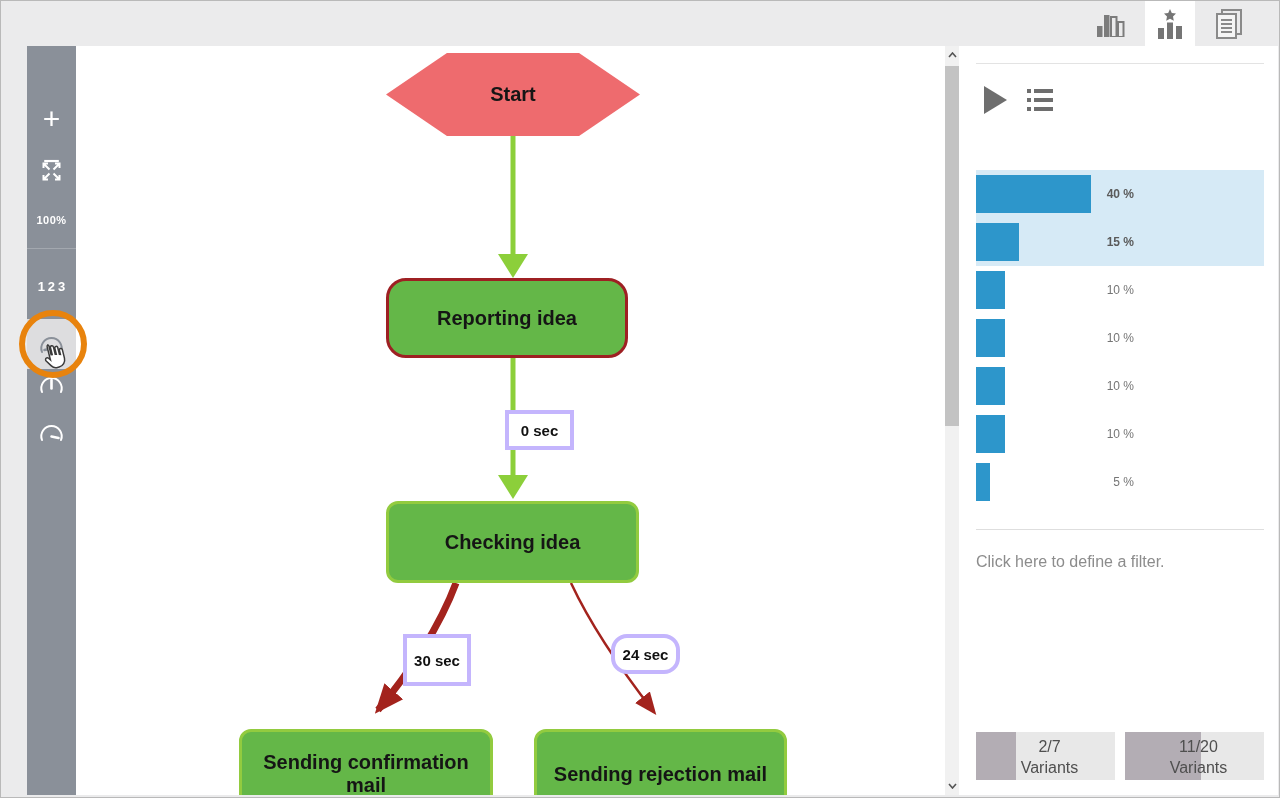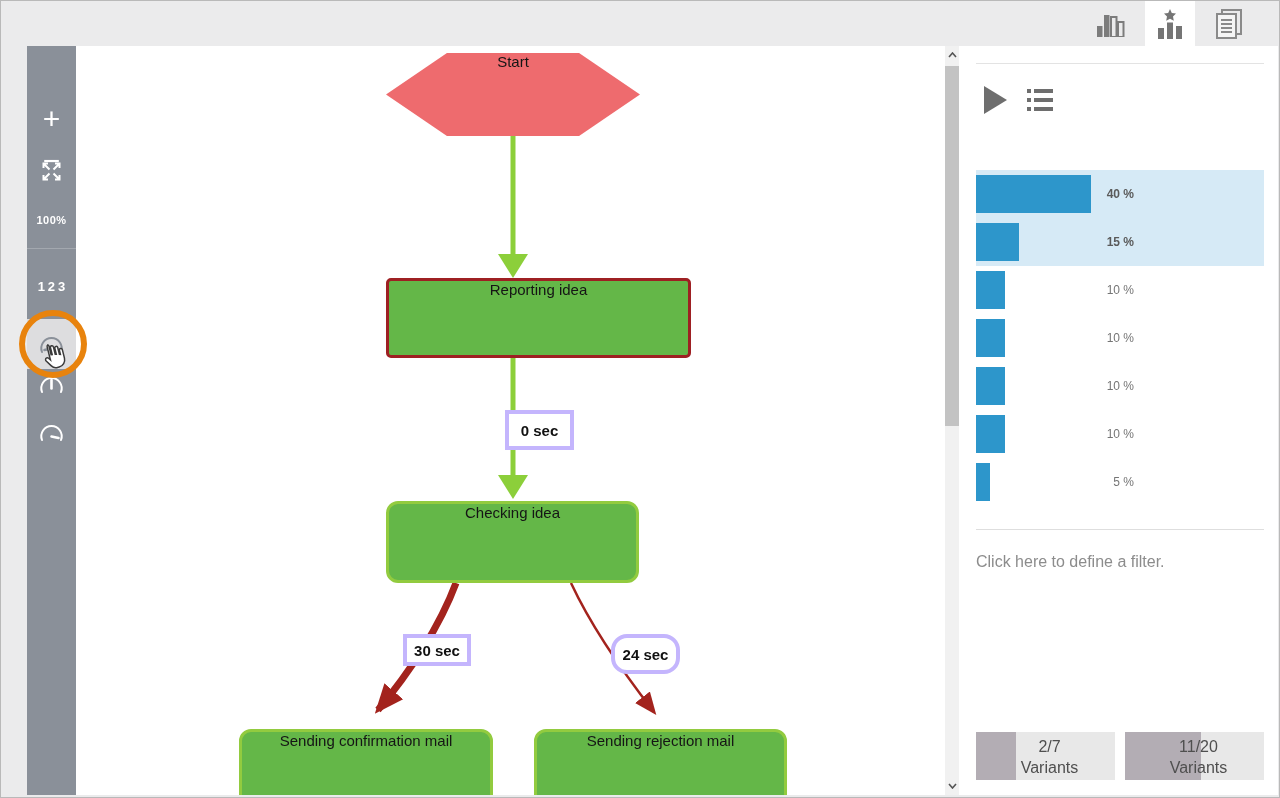--- a/index.html
+++ b/index.html
@@ -30,37 +30,37 @@
 
   
   .ring { position:absolute; left:18px; top:309px; width:68px; height:68px; z-index:30;
           border:6px solid #e8830d; border-radius:50%; pointer-events:none; }
   .hand { position:absolute; left:41px; top:341px; z-index:31; pointer-events:none; }
 
   
   .canvas { position:absolute; left:75px; top:45px; width:869px; bottom:2px;
             background:#ffffff; overflow:hidden; }
   .edges { position:absolute; left:0; top:0; z-index:1; }
-  .node { position:absolute; z-index:2; display:flex; align-items:flex-start; justify-content:center;
-          font-weight:normal; font-size:15px; color:#151515; text-align:center; cursor:pointer; }
+  .node { position:absolute; z-index:2; display:flex; align-items:center; justify-content:center;
+          font-weight:bold; font-size:20px; color:#151515; text-align:center; cursor:pointer; }
   .node-start { left:310px; top:7px; width:254px; height:83px; background:#ee6b6e;
         clip-path:polygon(0 50%,24% 0,76% 0,100% 50%,76% 100%,24% 100%); }
-  .node-reporting { left:310px; top:232px; width:305px; height:80px; background:#64b748;
-        border:3px solid #9e2023; border-radius:5px; }
+  .node-reporting { left:310px; top:232px; width:242px; height:80px; background:#64b748;
+        border:3px solid #9e2023; border-radius:20px; }
   .node-checking  { left:310px; top:455px; width:253px; height:82px; background:#64b748;
         border:3px solid #92cb3f; border-radius:12px; }
   .node-confirm   { left:163px; top:683px; width:254px; height:90px; background:#64b748;
         border:3px solid #92cb3f; border-radius:12px; }
   .node-reject    { left:458px; top:683px; width:253px; height:90px; background:#64b748;
         border:3px solid #92cb3f; border-radius:12px; }
   .edge-label { position:absolute; z-index:3; background:#fff; border:4px solid #c4b5fd;
         font-weight:bold; font-size:15px; color:#111; display:flex; align-items:center;
         justify-content:center; cursor:pointer; }
   .lbl-0  { left:429px; top:364px; width:69px; height:40px; }
-  .lbl-30 { left:327px; top:588px; width:68px; height:32px; }
+  .lbl-30 { left:327px; top:588px; width:68px; height:52px; }
   .lbl-24 { left:535px; top:588px; width:69px; height:40px;border-radius:16px; }
 
   
   .scrollbar { position:absolute; left:944px; top:45px; width:14px; bottom:2px; background:#f1f1f1; }
   .sb-arrow { position:absolute; left:0; right:0; height:16px; display:flex; align-items:center;
               justify-content:center; cursor:pointer; }
   .sb-up { top:1px; } .sb-down { bottom:1px; }
   .sb-thumb { position:absolute; left:0; right:0; top:20px; height:360px; background:#c3c3c3; cursor:pointer; }
 
   

